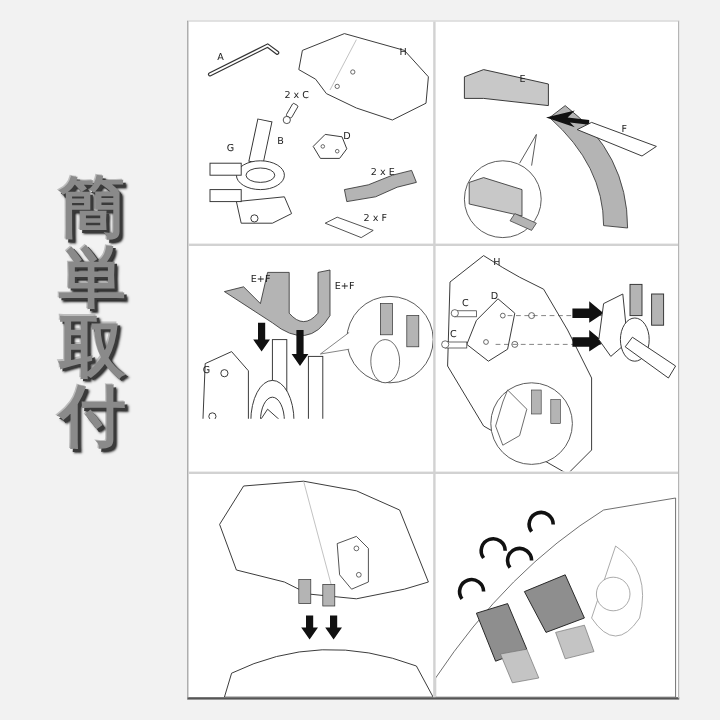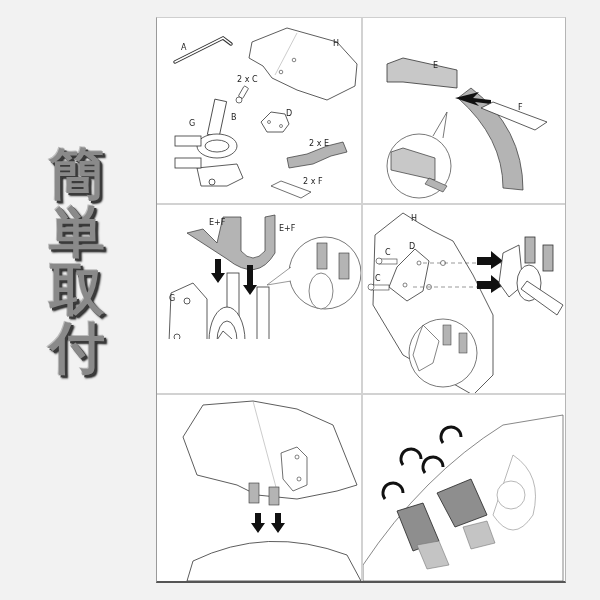--- a/index.html
+++ b/index.html
@@ -87,21 +87,21 @@
       <path d="M128 82 L110 80 L116 74 L92 80 L116 88 L112 84 L128 86 Z" fill="#111"></path>
       <path d="M118 90 L130 84 L184 104 L172 112 Z" fill="#fff" stroke="#333" stroke-width="0.8"></path>
       <text class="lbl" x="155" y="92">F</text>
       <circle cx="56" cy="148" r="32" fill="#fff" stroke="#555" stroke-width="0.8"></circle>
       <path d="M70 118 L84 94 L80 120" fill="#fff" stroke="#555" stroke-width="0.8"></path>
       <path d="M28 134 L40 130 L72 140 L72 162 L28 152 Z" fill="#c8c8c8" stroke="#333" stroke-width="0.7"></path>
       <path d="M66 160 L84 168 L80 174 L62 166 Z" fill="#b4b4b4" stroke="#333" stroke-width="0.6"></path>
     </svg>
   </div>
 
-  <div class="panel" style="left:0;top:185px;width:204px;height:136px">
+  <div class="panel" style="left:0;top:195px;width:204px;height:136px">
     <svg width="204" height="188">
       <path d="M30 30 L46 26 L60 40 L66 14 L84 14 L84 48 Q96 62 108 48 L108 14 L118 12 L118 50 Q100 80 70 56 Z" fill="#b4b4b4" stroke="#333" stroke-width="0.7"></path>
       <text class="lbl" x="52" y="22">E+F</text>
       <text class="lbl" x="122" y="28">E+F</text>
       <path d="M58 56 L64 56 L64 70 L68 70 L61 80 L54 70 L58 70 Z" fill="#111"></path>
       <path d="M90 62 L96 62 L96 82 L100 82 L93 92 L86 82 L90 82 Z" fill="#111"></path>
       <g stroke="#333" stroke-width="0.8" fill="#fff">
         <path d="M14 90 L36 80 L50 96 L50 140 L30 156 L12 140 Z"></path>
         <circle cx="30" cy="98" r="3"></circle>
           <circle cx="20" cy="134" r="3"></circle>

